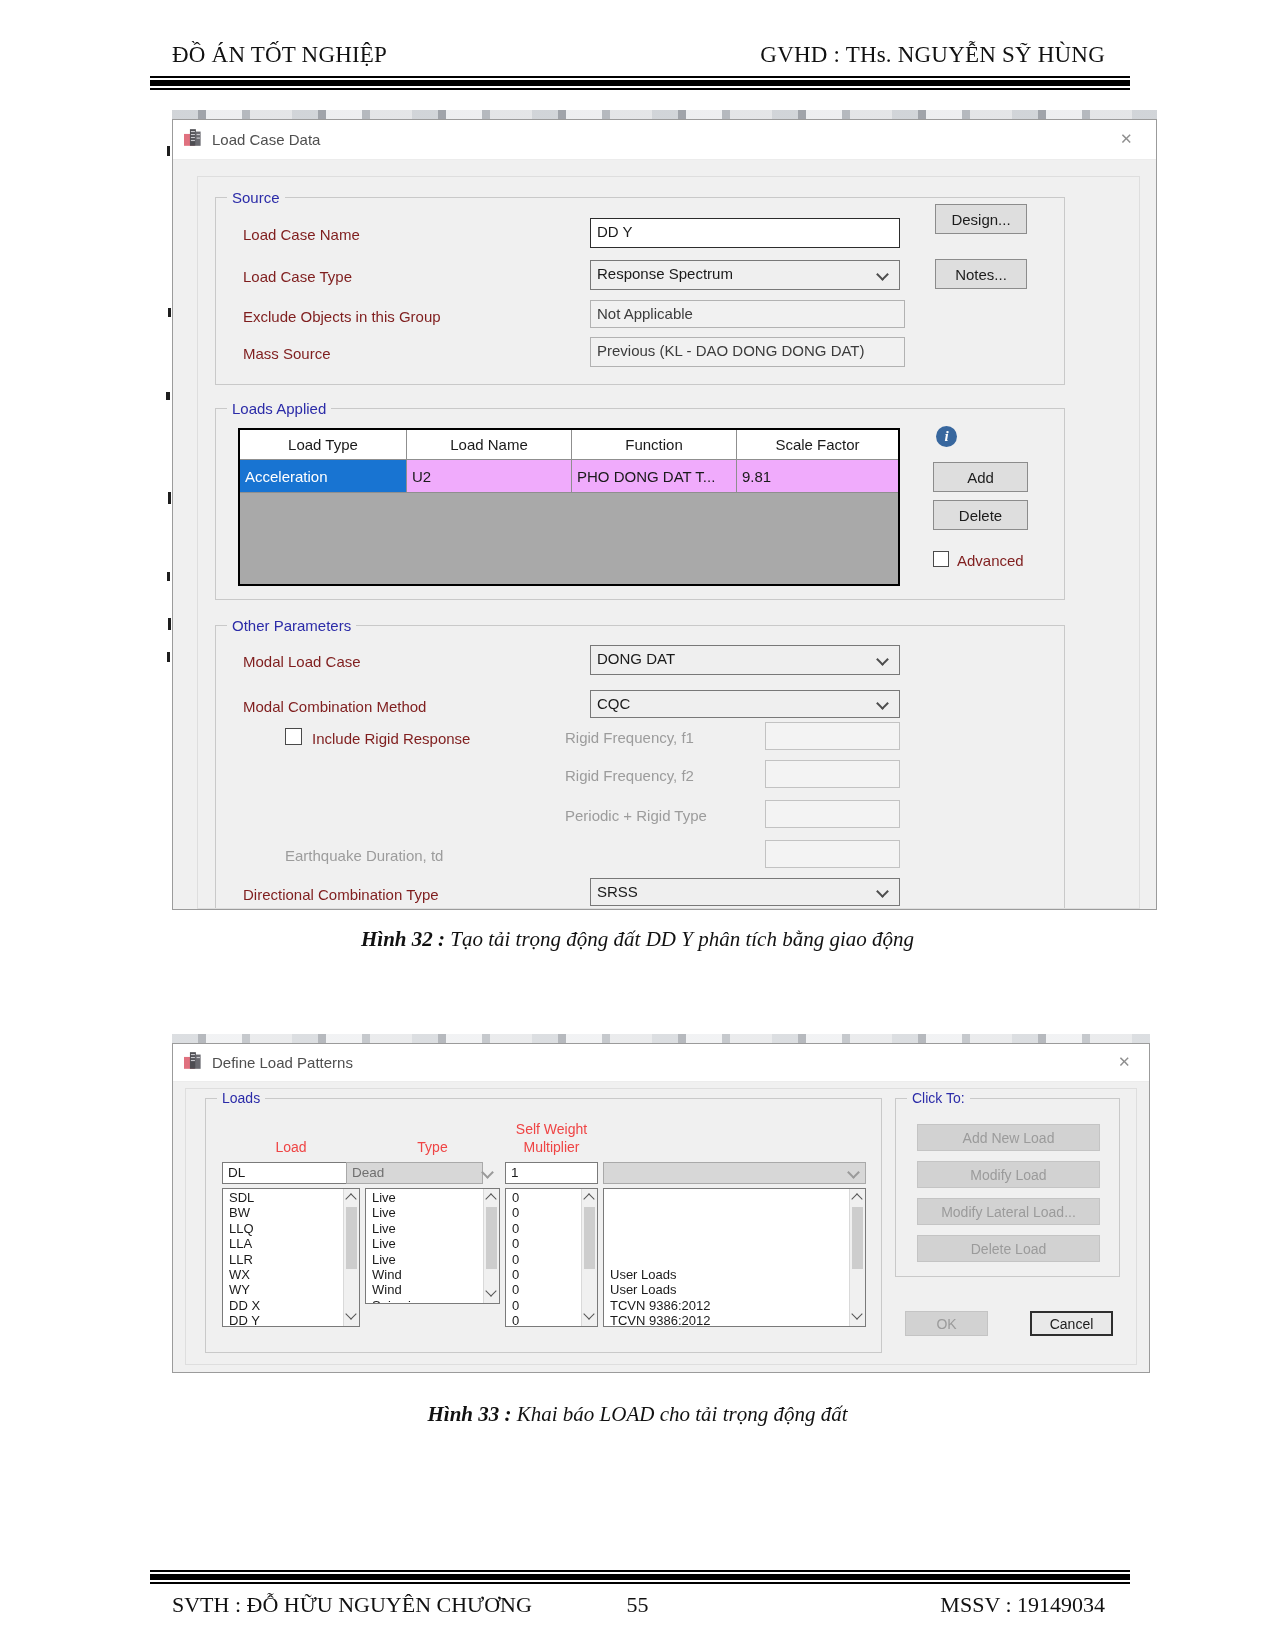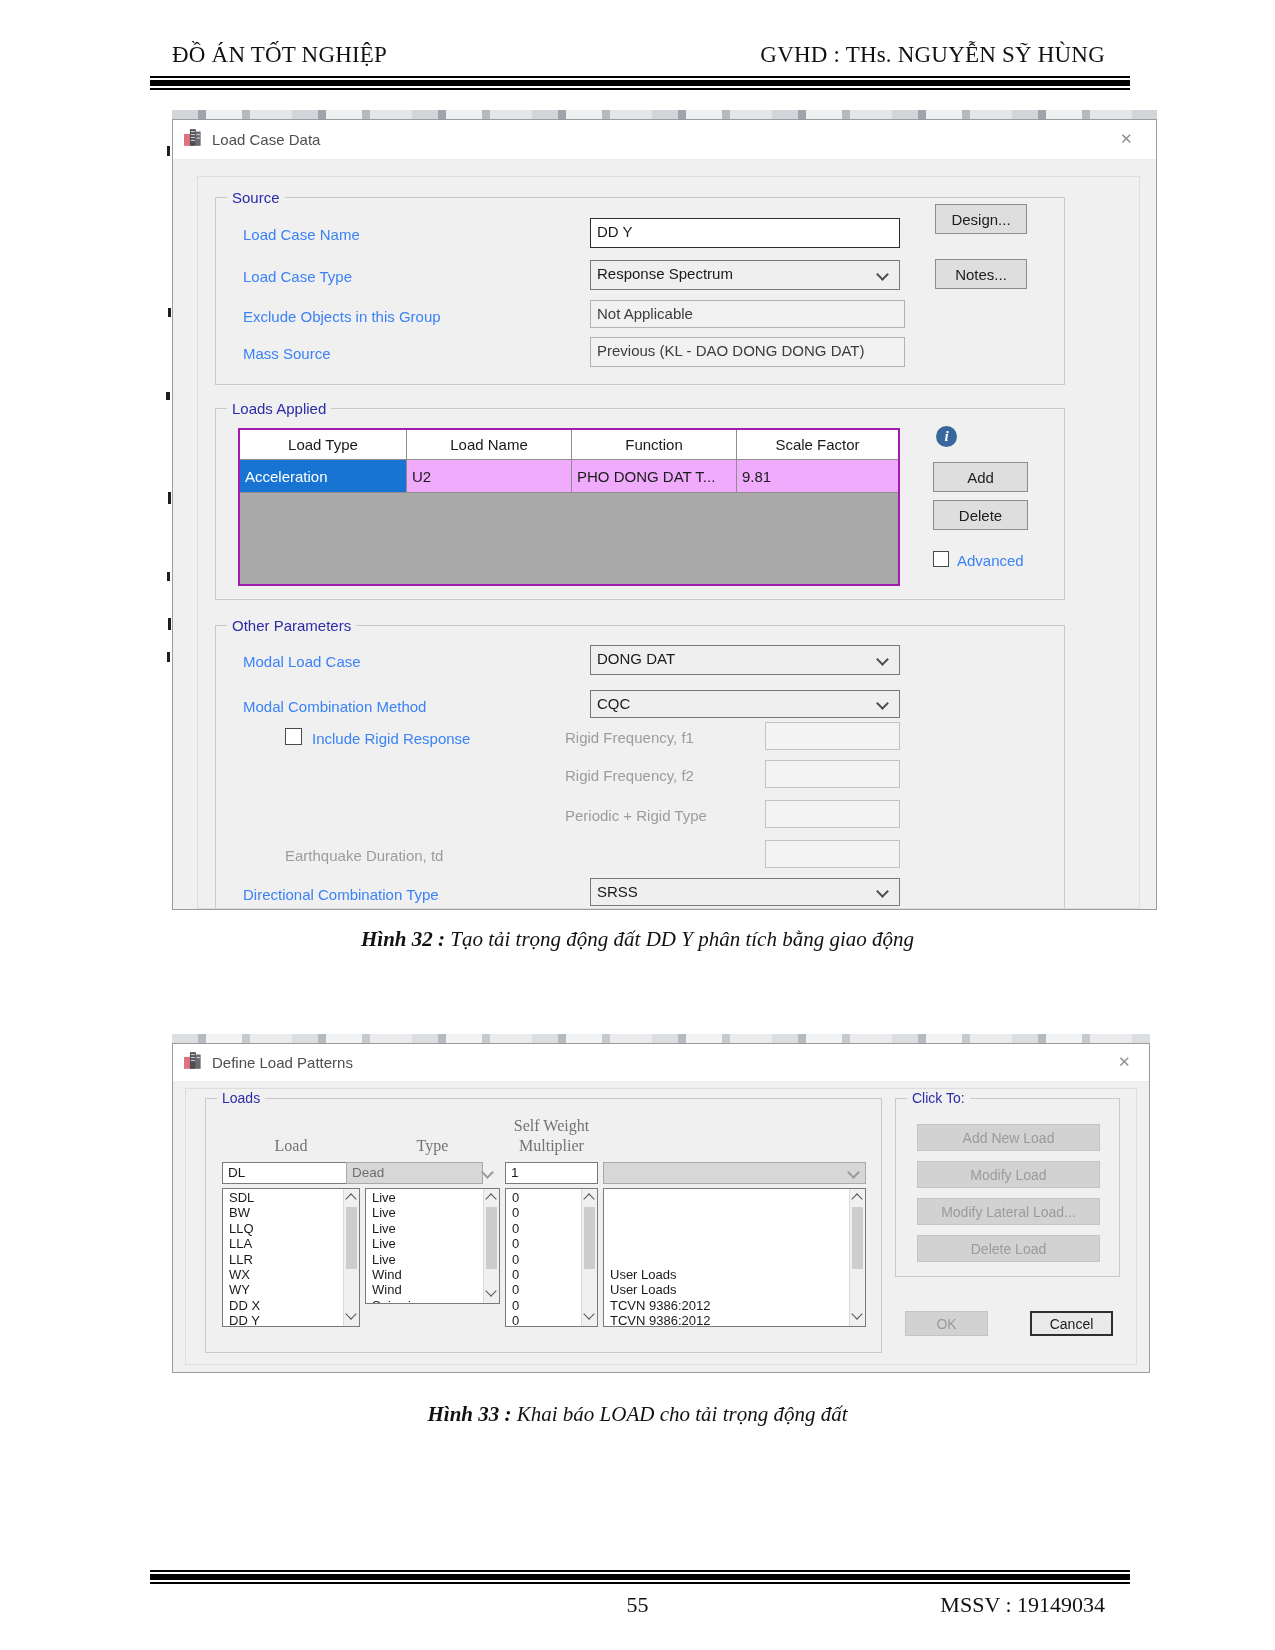--- a/index.html
+++ b/index.html
@@ -14,54 +14,54 @@
   
   .noise{position:absolute;height:9px;opacity:.65;
          background:repeating-linear-gradient(90deg,#b9bec4 0 26px,#6d737c 26px 34px,#e4e6e9 34px 70px,#8d939b 70px 78px,#d6d8db 78px 120px);}
   .dialog{position:absolute;background:#f0f0f0;border:1px solid #9b9b9b;box-sizing:border-box;}
   .titlebar{position:absolute;left:0;top:0;right:0;background:#ffffff;border-bottom:1px solid #ececec;}
   .title-text{position:absolute;font-size:15px;color:#4f4f4f;}
   .close-x{position:absolute;font-size:15px;color:#8f8f8f;cursor:default;}
   .panel{position:absolute;border:1px solid #dedede;box-sizing:border-box;}
   .groupbox{position:absolute;border:1px solid #c9c9c9;box-sizing:border-box;}
   .grouplabel{position:absolute;background:#f0f0f0;color:#2b2ba8;font-size:15px;padding:0 5px;white-space:nowrap;}
-  .lbl{position:absolute;font-size:15px;color:#3b82f6;white-space:nowrap;}
+  .lbl{position:absolute;font-size:15px;color:#7f1d1d;white-space:nowrap;}
   .lbl.dis{color:#9c9c9c;}
   .tfield{position:absolute;background:#fff;border:1px solid #2c2c2c;box-sizing:border-box;
           font-size:15px;color:#1a1a1a;padding:4px 6px;white-space:nowrap;overflow:hidden;}
   .rofield{position:absolute;background:#f1f1f1;border:1px solid #b2b2b2;box-sizing:border-box;
            font-size:15px;color:#3c3c3c;padding:4px 6px;white-space:nowrap;overflow:hidden;}
   .disfield{position:absolute;background:#f3f3f3;border:1px solid #c2c2c2;box-sizing:border-box;}
   .dropdown{position:absolute;background:#efefef;border:1px solid #787878;box-sizing:border-box;
             font-size:15px;color:#1a1a1a;padding:4px 24px 4px 6px;white-space:nowrap;overflow:hidden;}
   .chev{position:absolute;width:7px;height:7px;border-right:2px solid #4d4d4d;border-bottom:2px solid #4d4d4d;transform:rotate(45deg);}
   .chev.lt{border-color:#9a9a9a;}
   .chev.up{transform:rotate(225deg);}
   .btn{position:absolute;background:#dedede;border:1px solid #8c8c8c;box-sizing:border-box;
        display:flex;align-items:center;justify-content:center;font-size:15px;color:#1c1c1c;}
   .btn.disabled{background:#d2d2d2;border:1px solid #c4c4c4;color:#9b9b9b;}
   .btn.default{border:2px solid #2e2e2e;background:#e9e9e9;}
   .checkbox{position:absolute;width:16px;height:16px;background:#fff;border:1px solid #4a4a4a;box-sizing:border-box;}
 
   
-  .la-table{position:absolute;border:2px solid #a21caf;background:#a9a9a9;box-sizing:border-box;}
+  .la-table{position:absolute;border:2px solid #000000;background:#a9a9a9;box-sizing:border-box;}
   .la-hrow{display:flex;height:29px;background:#fff;border-bottom:1px solid #8f8f8f;}
   .la-hcell{display:flex;align-items:center;justify-content:center;font-size:15px;color:#1a1a1a;
             border-right:1px solid #8f8f8f;box-sizing:border-box;}
   .la-drow{display:flex;height:32px;background:#f0abfc;border-bottom:1px solid #8f8f8f;}
   .la-dcell{display:flex;align-items:center;font-size:15px;color:#1a1a1a;padding:0 5px;
             border-right:1px solid #8f8f8f;box-sizing:border-box;white-space:nowrap;overflow:hidden;}
   .la-dcell.sel{background:#1874d2;color:#fff;}
   .info-circle{position:absolute;width:21px;height:21px;border-radius:50%;background:#38679e;color:#fff;
                display:flex;align-items:center;justify-content:center;
                font-family:"Liberation Serif",serif;font-style:italic;font-weight:bold;font-size:15px;}
 
   
-  .col-header{position:absolute;font-size:16px;color:#737373;text-align:center;white-space:pre-line;
-              display:flex;align-items:flex-end;justify-content:center;line-height:1.25;font-family:Liberation Serif, serif;}
+  .col-header{position:absolute;font-size:14px;color:#ef4444;text-align:center;white-space:pre-line;
+              display:flex;align-items:flex-end;justify-content:center;line-height:1.25;}
   .edit-input{position:absolute;background:#fff;border:1px solid #7a7a7a;box-sizing:border-box;
               font-size:13.5px;color:#1a1a1a;padding:2px 5px;}
   .edit-dd{position:absolute;background:#d7d7d7;border:1px solid #a9a9a9;box-sizing:border-box;
            font-size:13.5px;color:#6f6f6f;padding:2px 5px;}
   .listbox{position:absolute;background:#fff;border:1px solid #7a7a7a;box-sizing:border-box;overflow:hidden;}
   .list-inner{position:absolute;left:0;top:1px;right:15px;bottom:0;}
   .list-row{height:15.4px;font-size:13px;color:#1a1a1a;padding-left:6px;white-space:nowrap;overflow:hidden;}
   .sbar{position:absolute;top:0;right:0;width:15px;bottom:0;background:#f0f0f0;border-left:1px solid #d9d9d9;}
   .sbar .thumb{position:absolute;left:2px;right:2px;background:#cdcdcd;}
   .caption{position:absolute;left:0;width:1275px;text-align:center;font-family:"Liberation Serif",serif;
@@ -295,16 +295,17 @@
   <div class="btn disabled" style="left:917px;top:1235px;width:183px;height:27px;font-size:14px;">Delete Load</div>
 
   <div class="btn disabled" style="left:905px;top:1311px;width:83px;height:25px;font-size:14px;">OK</div>
   <div class="btn default" style="left:1030px;top:1311px;width:83px;height:25px;font-size:14px;">Cancel</div>
 
   <div class="caption" style="top:1402px;"><b>Hình 33 :</b><span> Khai báo LOAD cho tải trọng động đất</span></div>
 
   <div class="rule" style="top:1570px;height:2px;"></div>
   <div class="rule" style="top:1574px;height:6px;"></div>
   <div class="rule" style="top:1582px;height:2px;"></div>
+  <div class="doc-foot-text" style="left:172px;top:1592px;">SVTH : ĐỖ HỮU NGUYÊN CHƯƠNG</div>
   <div class="doc-foot-text" style="left:0;width:1275px;text-align:center;top:1592px;">55</div>
   <div class="doc-foot-text" style="right:170px;top:1592px;">MSSV : 19149034</div>
 
 </div>
 
 </body></html>

